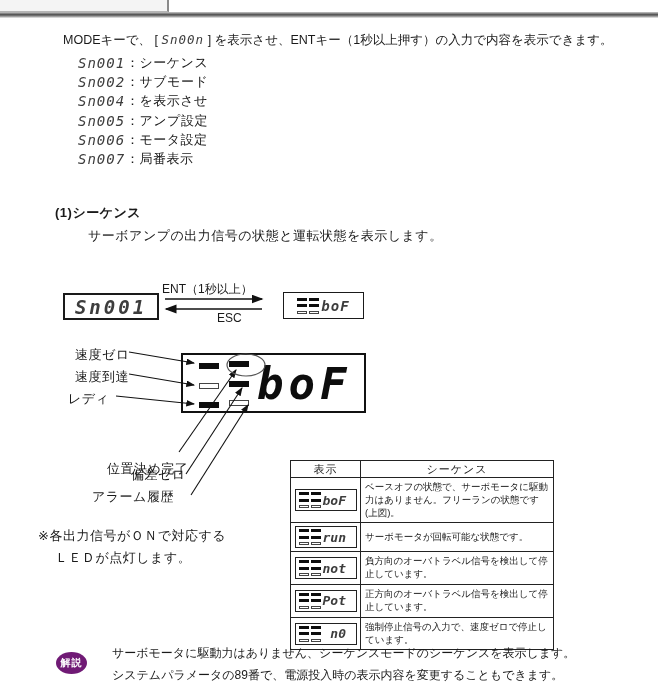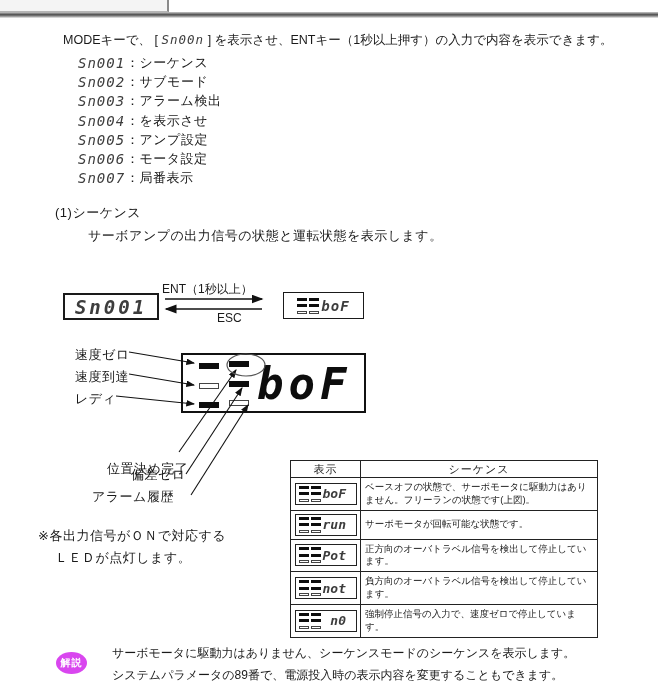--- a/index.html
+++ b/index.html
@@ -22,21 +22,21 @@
 
   
   .dseg { font-family:"DejaVu Sans Mono","Liberation Mono",monospace;
           font-style:italic; color:#3d3d3d; letter-spacing:1px; }
 
   .mode-list { left:78px; top:53px; }
   .mode-row { display:flex; align-items:center; height:19.3px; }
   .mode-row .dseg { font-size:14px; width:48px; }
   .mode-row .lbl { font-size:13px; letter-spacing:0.5px; }
 
-  .heading { left:55px; top:204px; }
+  .heading { left:55px; top:204px;font-weight:bold; }
   .descr  { left:88px; top:227px; }
 
   
   .disp-box { border:2px solid #1a1a1a; background:#fff; display:flex;
               align-items:center; justify-content:center; }
   .box-left  { left:63px;  top:293px; width:96px; height:27px; }
   .box-left .dseg { font-size:19px; font-weight:bold; letter-spacing:3px; }
   .box-right { left:283px; top:292px; width:81px; height:27px; border-width:1.5px; gap:2px; }
   .box-right .dseg { font-size:14px; font-weight:bold; letter-spacing:1px; white-space:pre; }
   .ent-label { left:162px; top:281px; font-size:12px; }
@@ -57,43 +57,43 @@
   .big-box { left:181px; top:353px; width:185px; height:60px; border:2px solid #111; background:#fff; }
   .bd1 { left:16px; top:8px; }
   .bd2 { left:46px; top:6px; }
   .big-txt { left:74px; top:2px; font-family:"DejaVu Sans Mono","Liberation Mono",monospace;
              font-style:italic; font-weight:bold; font-size:44px; line-height:54px;
              letter-spacing:5px; color:#0d0d0d; }
 
   .sig-label { font-size:13px; letter-spacing:0.5px; }
   .lab-szero { left:75px; top:346px; }
   .lab-sreach{ left:75px; top:368px;text-align:center; }
-  .lab-ready { left:75px; top:390px; }
+  .lab-ready { left:68px; top:390px; }
   .lab-pos   { left:107px; top:460px; }
   .lab-dev   { left:131px; top:466px; }
   .lab-estop { left:92px;  top:488px; }
 
   .note-left1 { left:38px; top:527px; }
   .note-left2 { left:55px; top:549px; }
 
   
   table.seq { left:290px; top:460px; position:absolute; border-collapse:collapse;
-              width:308px; table-layout:fixed; }
+              width:264px; table-layout:fixed; }
   table.seq th, table.seq td { border:1px solid #222; }
   table.seq th { font-size:11px; font-weight:normal; height:17px; letter-spacing:1px; }
   col.c1 { width:70px; }
   td.cell-disp { text-align:center; vertical-align:middle; padding:3px 2px; }
   .mini-box { width:62px; height:22px; border:1px solid #222; margin:0 auto;
               display:flex; align-items:center; justify-content:flex-start;
               padding:0 3px; gap:2px; background:#fff; }
   .mini-box .dseg { font-size:13px; font-weight:bold; white-space:pre; letter-spacing:0px; }
   td.cell-desc { font-size:9.5px; line-height:1.35; padding:3px 4px; letter-spacing:0px; }
 
   
-  .note-icon { left:56px; top:652px; width:31px; height:22px; background:#d946ef;
+  .note-icon { left:56px; top:652px; width:31px; height:22px; background:#701a75;
                border-radius:50%; color:#fff; font-size:10px; font-weight:bold;
                display:flex; align-items:center; justify-content:center; letter-spacing:1px; }
   .foot1 { left:112px; top:645px; font-size:12px; }
   .foot2 { left:112px; top:667px; font-size:12px; }
 
   svg.overlay { position:absolute; left:0; top:0; width:658px; height:688px;
                 pointer-events:none; }
 </style>
 </head>
 <body>
@@ -104,24 +104,20 @@
 <p class="abs intro"><span>MODEキーで、 [ </span><span class="dseg">Sn00n</span><span> ] を表示させ、ENTキー（1秒以上押す）の入力で内容を表示できます。</span></p>
 
 <div class="abs mode-list">
   <div class="mode-row">
       <span class="dseg">Sn001</span>
       <span class="lbl">：シーケンス</span>
     </div>
   <div class="mode-row">
       <span class="dseg">Sn002</span>
       <span class="lbl">：サブモード</span>
-    </div>
-  <div class="mode-row">
-      <span class="dseg">Sn003</span>
-      <span class="lbl">：アラーム検出</span>
     </div>
   <div class="mode-row">
       <span class="dseg">Sn004</span>
       <span class="lbl">：を表示させ</span>
     </div>
   <div class="mode-row">
       <span class="dseg">Sn005</span>
       <span class="lbl">：アンプ設定</span>
     </div>
   <div class="mode-row">
@@ -233,42 +229,42 @@
             <span class="sd sd-mini">
               <i class="seg on"></i>
               <i class="seg on"></i>
               <i class="seg led"></i>
             </span>
             <span class="sd sd-mini">
               <i class="seg on"></i>
               <i class="seg on"></i>
               <i class="seg led"></i>
             </span>
+            <span class="dseg">not</span>
+          </div>
+        </td>
+    <td class="cell-desc">負方向のオーバトラベル信号を検出して停止しています。</td>
+  </tr>
+  <tr>
+    <td class="cell-disp">
+          <div class="mini-box">
+            <span class="sd sd-mini">
+              <i class="seg on"></i>
+              <i class="seg on"></i>
+              <i class="seg led"></i>
+            </span>
+            <span class="sd sd-mini">
+              <i class="seg on"></i>
+              <i class="seg on"></i>
+              <i class="seg led"></i>
+            </span>
             <span class="dseg">Pot</span>
           </div>
         </td>
     <td class="cell-desc">正方向のオーバトラベル信号を検出して停止しています。</td>
-  </tr>
-  <tr>
-    <td class="cell-disp">
-          <div class="mini-box">
-            <span class="sd sd-mini">
-              <i class="seg on"></i>
-              <i class="seg on"></i>
-              <i class="seg led"></i>
-            </span>
-            <span class="sd sd-mini">
-              <i class="seg on"></i>
-              <i class="seg on"></i>
-              <i class="seg led"></i>
-            </span>
-            <span class="dseg">not</span>
-          </div>
-        </td>
-    <td class="cell-desc">負方向のオーバトラベル信号を検出して停止しています。</td>
   </tr>
   <tr>
     <td class="cell-disp">
           <div class="mini-box">
             <span class="sd sd-mini">
               <i class="seg on"></i>
               <i class="seg on"></i>
               <i class="seg led"></i>
             </span>
             <span class="sd sd-mini">

